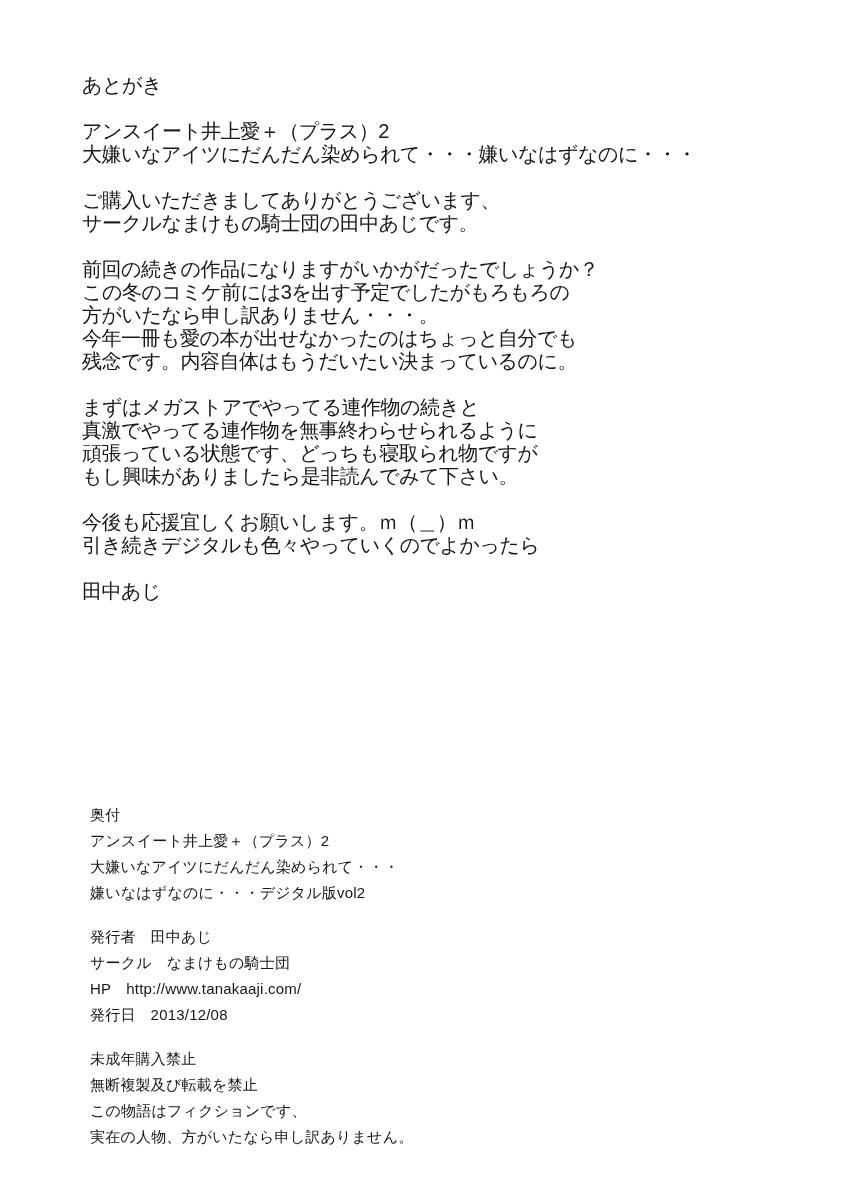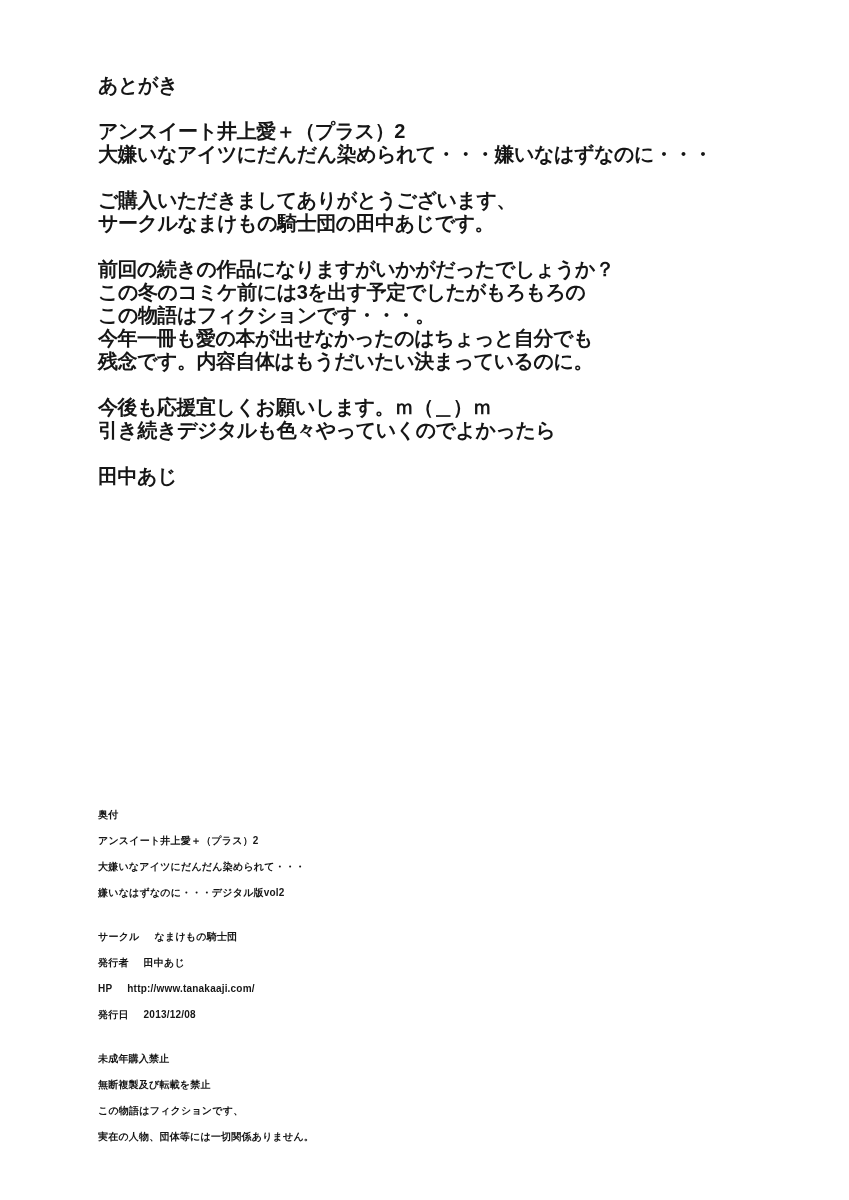--- a/index.html
+++ b/index.html
@@ -12,44 +12,44 @@
     width: 849px;
     height: 1200px;
     background: #ffffff;
     overflow: hidden;
     font-family: "Liberation Sans", "DejaVu Sans", sans-serif;
     color: #161616;
   }
   
   .afterword {
     position: absolute;
-    left: 98px;
+    left: 82px;
     top: 74px;
     font-size: 20px;
-    font-weight: 700;
+    font-weight: 400;
     line-height: 23px;
     letter-spacing: -0.5px;
     white-space: nowrap;
   }
   .afterword .block {
     margin: 0 0 23px 0;
   }
   .afterword .block:last-child {
     margin-bottom: 0;
   }
   .line {
     min-height: 23px;
   }
   
   .colophon {
     position: absolute;
-    left: 98px;
+    left: 90px;
     top: 802px;
-    font-size: 10px;
-    font-weight: 700;
+    font-size: 15px;
+    font-weight: 400;
     line-height: 26px;
     letter-spacing: 0.2px;
     white-space: nowrap;
   }
   .colophon .block {
     margin: 0 0 18px 0;
   }
   .colophon .block:last-child {
     margin-bottom: 16px;
   }
@@ -77,25 +77,31 @@
     </div>
 
     <div class="block">
       <div class="line">ご購入いただきましてありがとうございます、</div>
       <div class="line">サークルなまけもの騎士団の田中あじです。</div>
     </div>
 
     <div class="block">
       <div class="line">前回の続きの作品になりますがいかがだったでしょうか？</div>
       <div class="line">この冬のコミケ前には3を出す予定でしたがもろもろの</div>
-      <div class="line">この物語はフィクションです・・・。</div>
+      <div class="line">方がいたなら申し訳ありません・・・。</div>
       <div class="line">今年一冊も愛の本が出せなかったのはちょっと自分でも</div>
       <div class="line">残念です。内容自体はもうだいたい決まっているのに。</div>
     </div>
 
+    <div class="block">
+      <div class="line">まずはメガストアでやってる連作物の続きと</div>
+      <div class="line">真激でやってる連作物を無事終わらせられるように</div>
+      <div class="line">頑張っている状態です、どっちも寝取られ物ですが</div>
+      <div class="line">もし興味がありましたら是非読んでみて下さい。</div>
+    </div>
 
     <div class="block">
       <div class="line">今後も応援宜しくお願いします。ｍ（＿）ｍ</div>
       <div class="line">引き続きデジタルも色々やっていくのでよかったら</div>
     </div>
 
     <div class="block">
       <div class="line">田中あじ</div>
     </div>
 
@@ -105,35 +111,35 @@
 
     <div class="block">
       <div class="cline">奥付</div>
       <div class="cline">アンスイート井上愛＋（プラス）2</div>
       <div class="cline">大嫌いなアイツにだんだん染められて・・・</div>
       <div class="cline">嫌いなはずなのに・・・デジタル版vol2</div>
     </div>
 
     <div class="block">
       <div class="cline pub-row">
-        <span class="pub-label">サークル</span><span class="pub-value">なまけもの騎士団</span>
+        <span class="pub-label">発行者</span><span class="pub-value">田中あじ</span>
       </div>
       <div class="cline pub-row">
-        <span class="pub-label">発行者</span><span class="pub-value">田中あじ</span>
+        <span class="pub-label">サークル</span><span class="pub-value">なまけもの騎士団</span>
       </div>
       <div class="cline pub-row">
         <span class="pub-label">HP</span><span class="pub-value">http://www.tanakaaji.com/</span>
       </div>
       <div class="cline pub-row">
         <span class="pub-label">発行日</span><span class="pub-value">2013/12/08</span>
       </div>
     </div>
 
     <div class="block">
       <div class="cline">未成年購入禁止</div>
       <div class="cline">無断複製及び転載を禁止</div>
       <div class="cline">この物語はフィクションです、</div>
-      <div class="cline">実在の人物、団体等には一切関係ありません。</div>
+      <div class="cline">実在の人物、方がいたなら申し訳ありません。</div>
     </div>
 
   </div>
 
 </div>
 
 </body></html>

